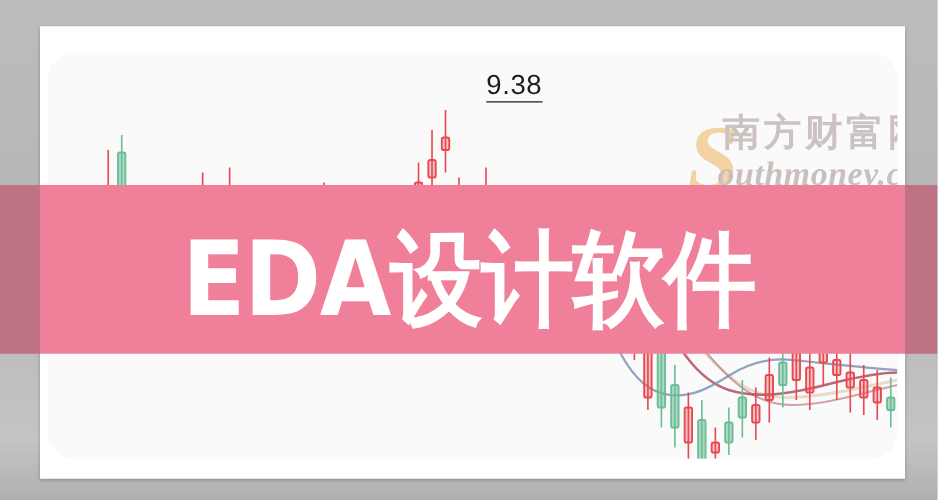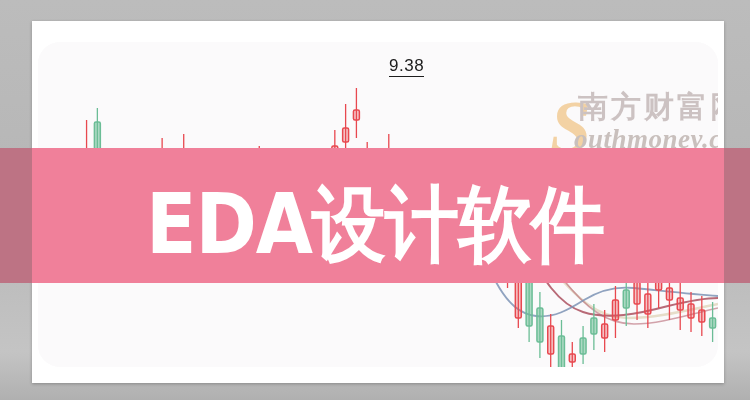--- a/index.html
+++ b/index.html
@@ -20,21 +20,21 @@
     background:#ffffff;box-shadow:0 1px 3px rgba(0,0,0,.25);}
   .card-inner{position:absolute;left:6px;top:21px;width:680px;height:325px;
     background:#fbfafb;border-radius:22px;overflow:hidden;}
 
   
   .chart{position:absolute;inset:0;}
   .chart svg{display:block;width:100%;height:100%;}
 
   
   .price-tag{position:absolute;left:383px;top:36px;z-index:14;
-    font-family:"Liberation Sans",sans-serif;font-size:17px;color:#1d1d1d;
+    font-family:"Liberation Sans",sans-serif;font-size:22px;color:#1d1d1d;
     letter-spacing:.5px;line-height:1;padding-bottom:2px;
     border-bottom:1.6px solid #1d1d1d;}
 
   
   .watermark{position:absolute;left:512px;top:46px;width:226px;height:78px;z-index:15;
     pointer-events:none;}
   .wm-s{position:absolute;left:0;top:2px;font-size:74px;line-height:74px;
     font-family:"Liberation Serif",serif;font-style:italic;font-weight:700;
     color:#f3d2a4;}
   .wm-cn{position:absolute;left:28px;top:3px;font-size:30px;line-height:32px;

